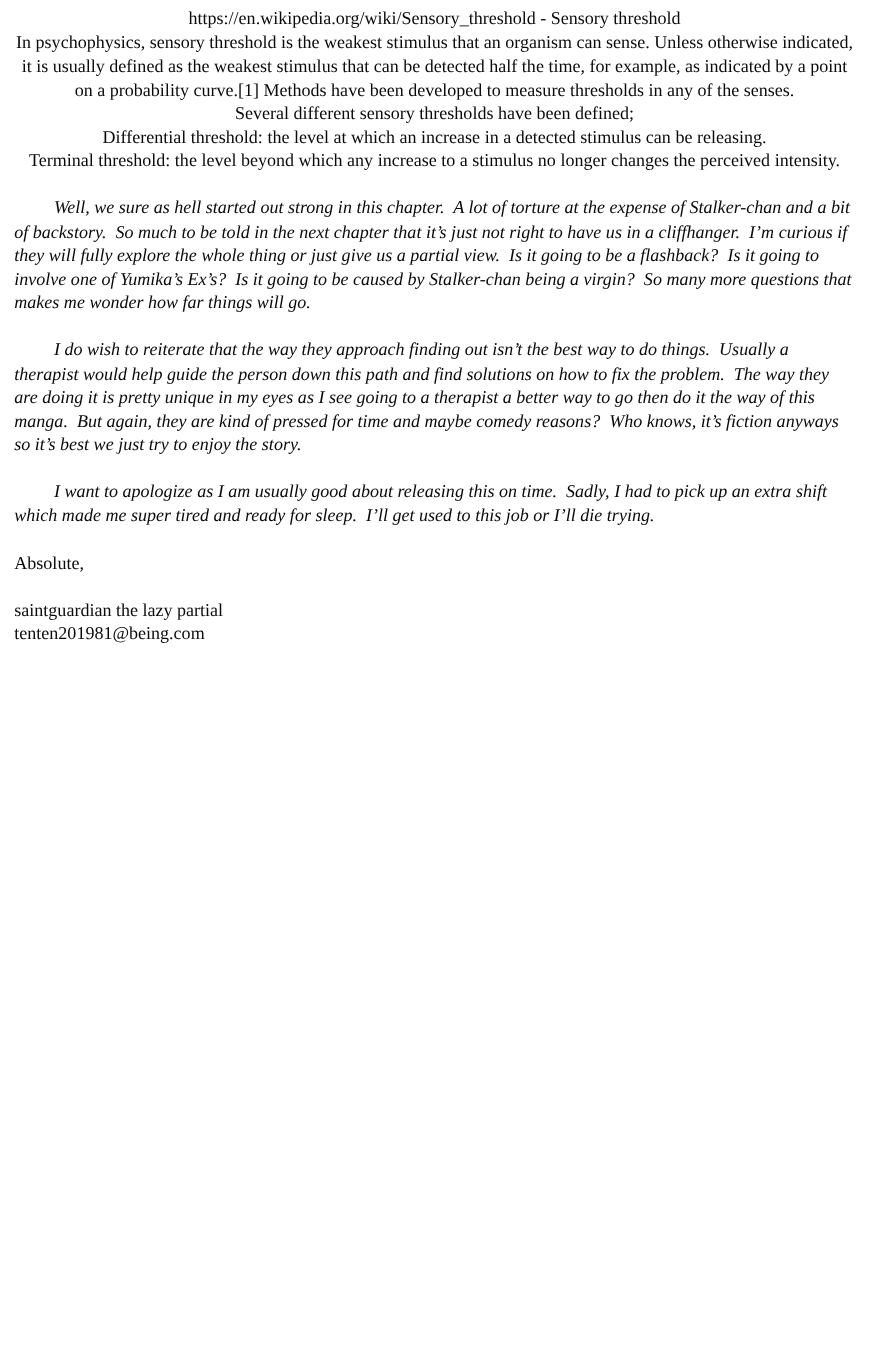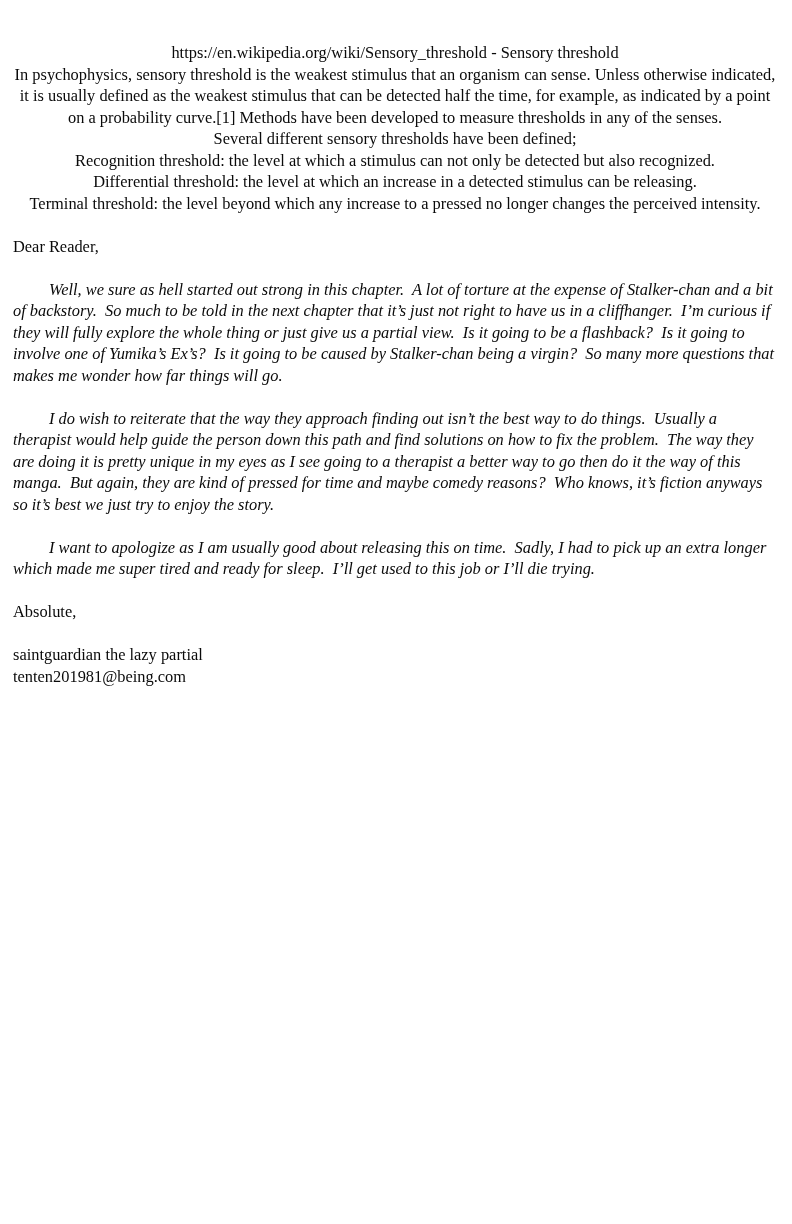--- a/index.html
+++ b/index.html
@@ -13,21 +13,20 @@
     box-sizing: border-box;
     font-family: "Liberation Serif", "DejaVu Serif", serif;
     font-size: 16.4px;
     line-height: 21.5px;
     color: #0a0a0a;
     padding: 6px 15px 0 13px;
     overflow: hidden;
   }
   .reference {
     text-align: center;
-    margin-top: 36px;
   }
   .reference p {
     margin: 0;
   }
   .letter {
     text-align: left;
   }
   .letter p {
     margin: 21.5px 0 0 0;
     white-space: pre-wrap;
@@ -40,26 +39,24 @@
     margin-top: 0;
   }
 </style>
 </head>
 <body>
 
 <div class="reference">
   <p>https://en.wikipedia.org/wiki/Sensory_threshold - Sensory threshold</p>
   <p>In psychophysics, sensory threshold is the weakest stimulus that an organism can sense. Unless otherwise indicated, it is usually defined as the weakest stimulus that can be detected half the time, for example, as indicated by a point on a probability curve.[1] Methods have been developed to measure thresholds in any of the senses.</p>
   <p>Several different sensory thresholds have been defined;</p>
-  <p>Recognition threshold: the level at which a stimulus can not only be detected but also recognized.</p>
   <p>Differential threshold: the level at which an increase in a detected stimulus can be releasing.</p>
-  <p>Terminal threshold: the level beyond which any increase to a pressed no longer changes the perceived intensity.</p>
+  <p>Terminal threshold: the level beyond which any increase to a stimulus no longer changes the perceived intensity.</p>
 </div>
 
 <div class="letter">
-  <p>Dear Reader,</p>
   <p class="body-para">Well, we sure as hell started out strong in this chapter.  A lot of torture at the expense of Stalker-chan and a bit of backstory.  So much to be told in the next chapter that it’s just not right to have us in a cliffhanger.  I’m curious if they will fully explore the whole thing or just give us a partial view.  Is it going to be a flashback?  Is it going to involve one of Yumika’s Ex’s?  Is it going to be caused by Stalker-chan being a virgin?  So many more questions that makes me wonder how far things will go.</p>
   <p class="body-para">I do wish to reiterate that the way they approach finding out isn’t the best way to do things.  Usually a therapist would help guide the person down this path and find solutions on how to fix the problem.  The way they are doing it is pretty unique in my eyes as I see going to a therapist a better way to go then do it the way of this manga.  But again, they are kind of pressed for time and maybe comedy reasons?  Who knows, it’s fiction anyways so it’s best we just try to enjoy the story.</p>
-  <p class="body-para">I want to apologize as I am usually good about releasing this on time.  Sadly, I had to pick up an extra longer which made me super tired and ready for sleep.  I’ll get used to this job or I’ll die trying.</p>
+  <p class="body-para">I want to apologize as I am usually good about releasing this on time.  Sadly, I had to pick up an extra shift which made me super tired and ready for sleep.  I’ll get used to this job or I’ll die trying.</p>
   <p>Absolute,</p>
   <p>saintguardian the lazy partial</p>
   <p class="email-line">tenten201981@being.com</p>
 </div>
 
 </body></html>

